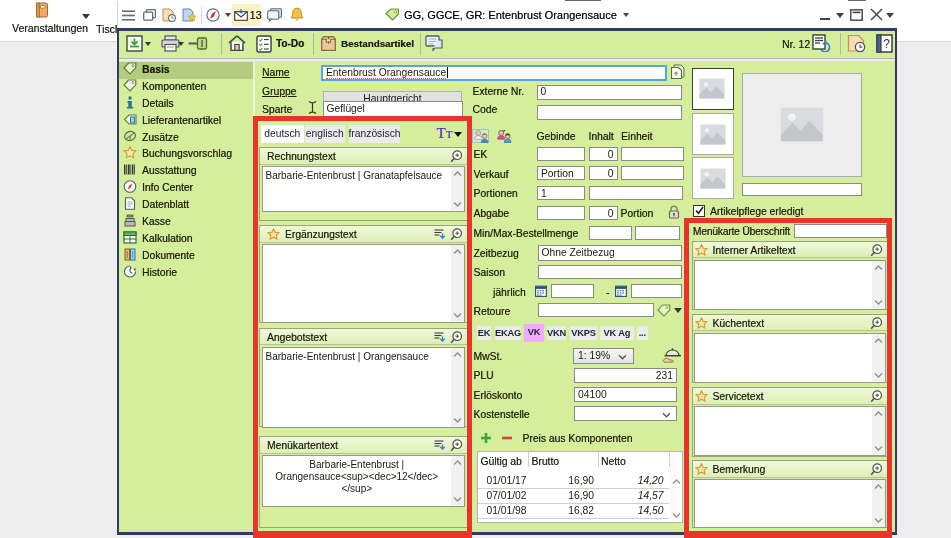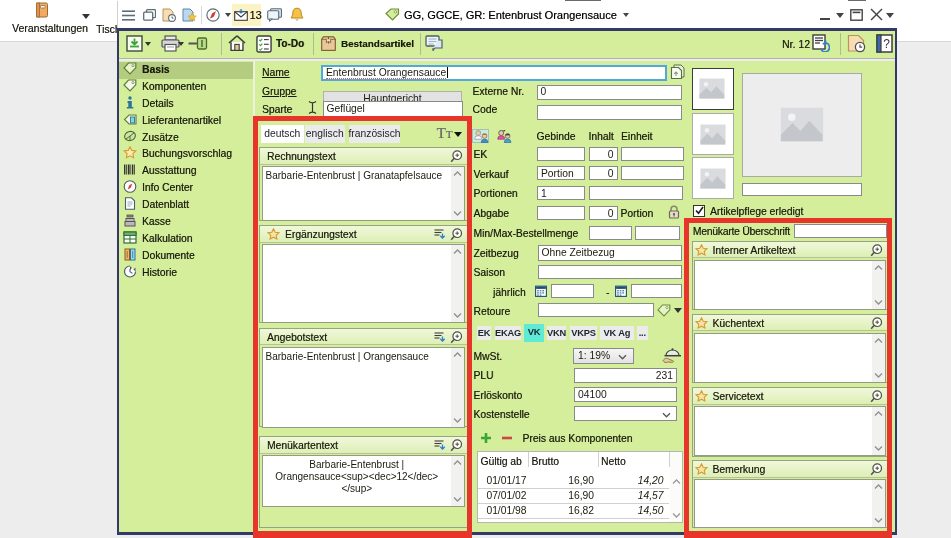--- a/index.html
+++ b/index.html
@@ -369,28 +369,28 @@
 
     <div class="abs" style="left:576px;top:205px;width:12px;height:12px;background:#fff;border:1.4px solid #333;"></div>
     <svg class="abs" style="left:578px;top:206px;" width="9" height="9" viewBox="0 0 9 9">
         <path d="M1 4.5 l2.5 2.8 L8 1" fill="none" stroke="#1a1a1a" stroke-width="1.6"></path>
       </svg>
     <div class="lbl" style="left:593px;top:206px;">Artikelpflege erledigt</div>
 
     <div class="abs" style="left:143.5px;top:124.5px;width:43.5px;height:18px;background:#fff;text-align:center;line-height:18px;color:#1c1c28;">deutsch</div>
     <div class="abs" style="left:188px;top:124.5px;width:39.5px;height:18px;background:#ebebeb;text-align:center;line-height:18px;color:#1c1c28;">englisch</div>
     <div class="abs" style="left:231.5px;top:124.5px;width:51.5px;height:18px;background:#ebebeb;text-align:center;line-height:18px;color:#1c1c28;">französisch</div>
-    <div class="lbl" style="left:319.5px;top:125px;font-size:15px;color:#737373;font-family:'Liberation Serif',serif;">T<span style="font-size:11px;">T</span></div>
+    <div class="lbl" style="left:319.5px;top:125px;font-size:15px;color:#6d28d9;font-family:'Liberation Serif',serif;">T<span style="font-size:11px;">T</span></div>
     <div class="abs" style="left:337px;top:132px;width:0;height:0;border-left:4.5px solid transparent;border-right:4.5px solid transparent;border-top:5.5px solid #111;"></div>
 
     <div class="sect" style="left:142px;top:147px;width:208.5px;height:74px;">
       <div class="shdr">Rechnungstext<svg width="13" height="13" viewBox="0 0 13 13" style="position:absolute;right:4px;top:2px;">
             <use href="#mag"></use>
           </svg></div>
-      <div class="sta" style="height:55px;">Barbarie-Entenbrust | Granatapfelsauce<i class="trk">
+      <div class="sta" style="height:46px;">Barbarie-Entenbrust | Granatapfelsauce<i class="trk">
             <svg class="tka" width="9" height="6" viewBox="0 0 9 6" style="top:4px;">
               <path d="M1 4.5 L4.5 1 L8 4.5" fill="none" stroke="#8f8f8f" stroke-width="1.3"></path>
             </svg>
             <svg class="tka" width="9" height="6" viewBox="0 0 9 6" style="bottom:4px;">
               <path d="M1 1.5 L4.5 5 L8 1.5" fill="none" stroke="#8f8f8f" stroke-width="1.3"></path>
             </svg>
           </i></div>
     </div>
     <div class="sect" style="left:142px;top:225px;width:208.5px;height:97.5px;">
       <div class="shdr"><svg width="13" height="12" viewBox="0 0 13 12" style="vertical-align:-2px;margin-right:5px;">
@@ -666,21 +666,21 @@
   <style>
     .thumb { width:42px; height:42px; background:#fff; }
     .sect { position:absolute; border:1px solid #97a383; background:#d4ee9b; }
     .shdr { position:relative; height:16.5px; line-height:17.5px; padding-left:7px; text-shadow:0.35px 0 0 rgba(20,20,10,0.55);
       background:linear-gradient(#f0f8da,#ddefb5); border-bottom:1px solid #b5c492; white-space:nowrap; }
     .sta { position:relative; margin:1.5px; background:#fff; border:1px solid #949a84; padding:3px 16px 1px 3px; line-height:12.2px; font-size:10px; white-space:nowrap; overflow:hidden; }
     .trk { position:absolute; right:0; top:0; bottom:0; width:13px; background:#f1f1ef; }
     .tka { position:absolute; left:2px; }
     .vtab { position:absolute; top:326.4px; height:14px; background:#ebebeb;
       line-height:14px; font-size:9.3px; font-weight:bold; color:#1a2430; letter-spacing:-0.2px; text-align:center; overflow:hidden; }
-    .vtab.sel { background:#5eead4; top:323.6px; height:18px; line-height:17px; z-index:2; }
+    .vtab.sel { background:#f0abfc; top:323.6px; height:18px; line-height:17px; z-index:2; }
     .prow { position:absolute; left:0; width:191px; height:15px; border-bottom:1px solid #d0d0d0; line-height:14px; }
     .prow .c1 { position:absolute; right:142px; }
     .prow .c2 { position:absolute; right:74.5px; }
     .prow .c3 { position:absolute; right:5px; font-style:italic; }
   </style>
 </div>
 
 <div class="redbox" style="left:252.5px;top:115.5px;width:219px;height:425px;border-bottom-width:10px;"></div>
 <div class="redbox" style="left:684px;top:217.5px;width:207.5px;height:323px;border-bottom-width:10px;"></div>
 

